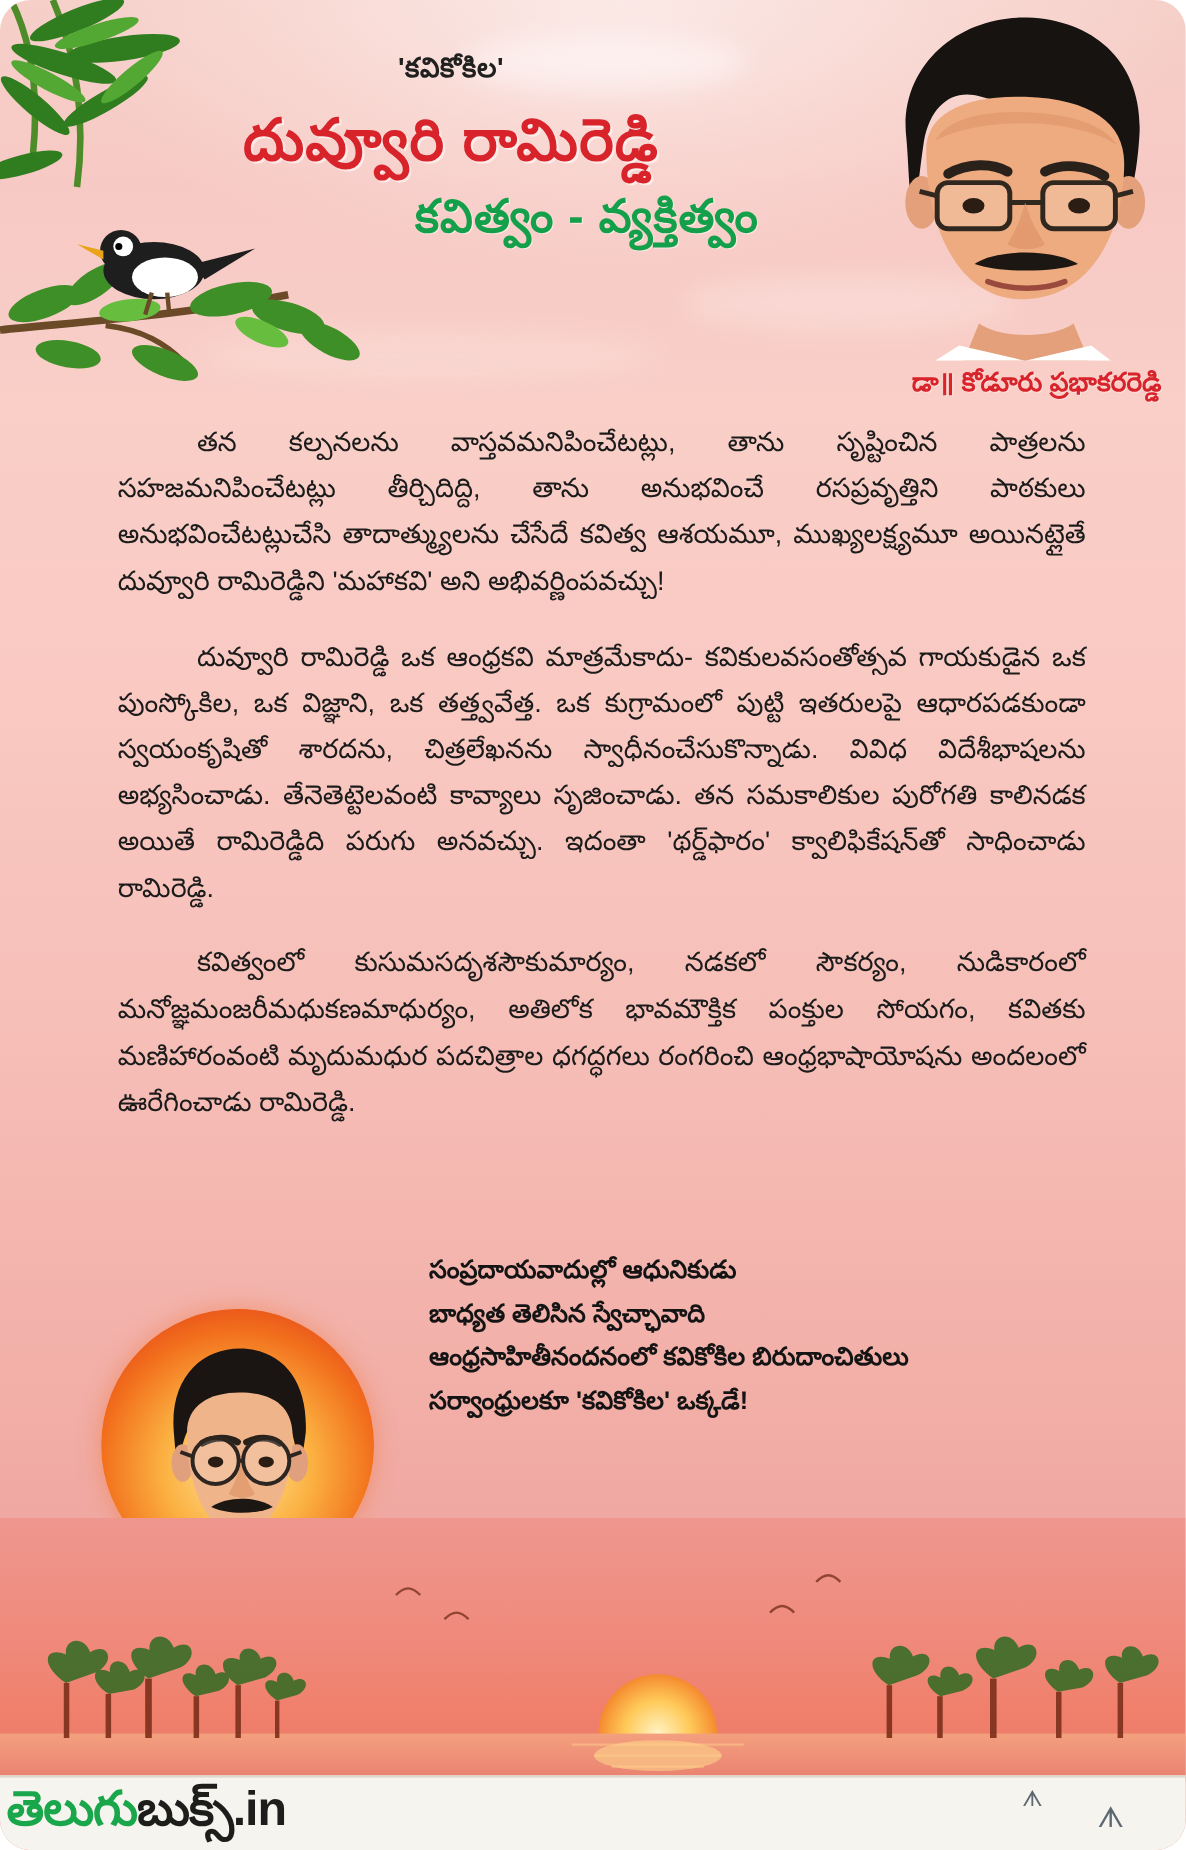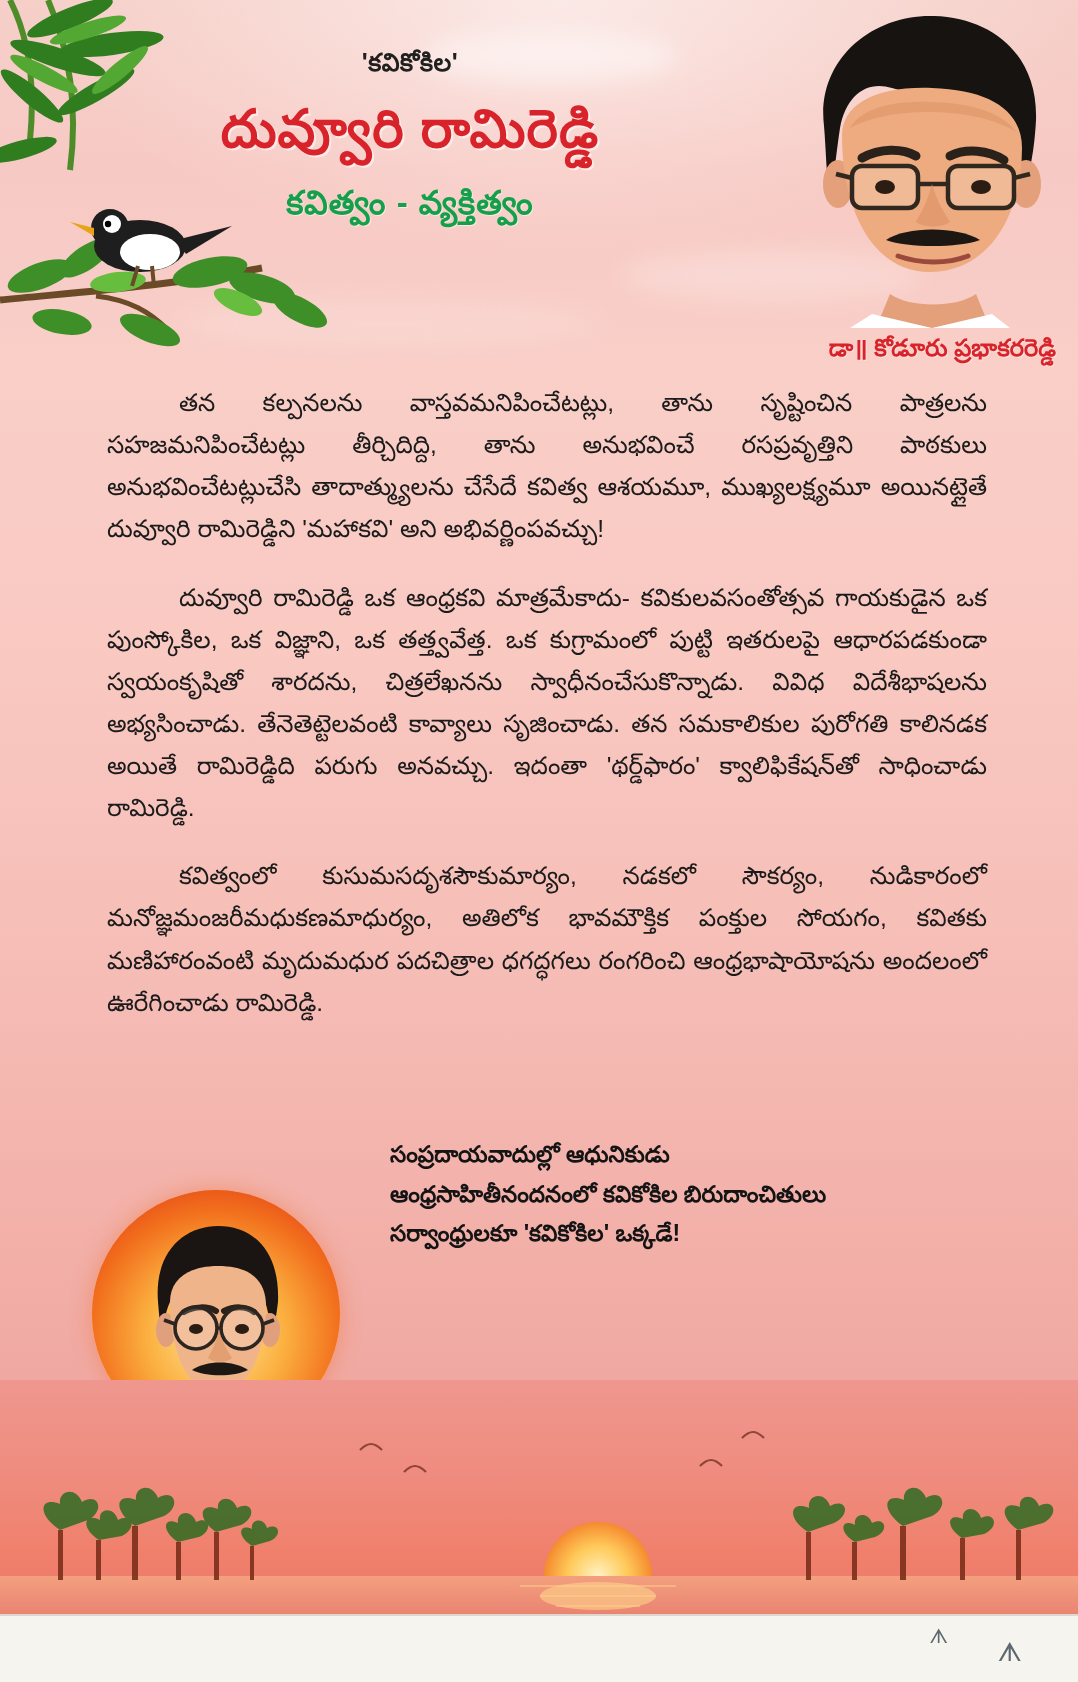--- a/index.html
+++ b/index.html
@@ -19,20 +19,21 @@
         #f6cfc9 0%,
         #f7c9c4 10%,
         #f9cfc8 22%,
         #f9c9c2 38%,
         #f6bfb8 55%,
         #f3b3ac 70%,
         #f0a9a2 82%,
         #ef9f98 90%,
         #ee958e 96%,
         #ec8b84 100%);
+    border-radius: 28px;
   }
 
   
   .sky-glow {
     position: absolute;
     left: 0; top: 0;
     width: 1078px; height: 420px;
     background: radial-gradient(ellipse 700px 340px at 52% 0%, rgba(255,255,255,0.55) 0%, rgba(255,245,240,0.25) 45%, rgba(255,255,255,0) 75%);
     pointer-events: none;
   }
@@ -71,26 +72,27 @@
     margin-top: 16px;
     font-family: "Liberation Sans", sans-serif;
     font-size: 53px;
     font-weight: bold;
     color: #d8232a;
     letter-spacing: 1px;
     line-height: 1.15;
     text-shadow: 2px 2px 0 rgba(255,255,255,0.55);
   }
   .subtitle {
-    margin-top: 24px;
-    font-size: 33px;
+    margin-top: 14px;
+    font-size: 42px;
     font-weight: bold;
     color: #14a04a;
     letter-spacing: 1px;
     text-shadow: 1px 1px 0 rgba(255,255,255,0.5);
+    text-align: right;
   }
 
   
   .portrait-top {
     position: absolute;
     right: 18px;
     top: 8px;
     width: 280px;
     height: 320px;
   }
@@ -338,20 +340,21 @@
 
       <path d="M110,192 C124,198 136,198 148,192" stroke="#9a4a3c" stroke-width="4" fill="none" stroke-linecap="round"></path>
 
       <path d="M106,214 C118,224 140,224 150,214 L160,240 L96,240 Z" fill="#e0a07e"></path>
       <path d="M84,228 L128,248 L172,228 L196,248 L60,248 Z" fill="#fdfdfd"></path>
     </svg>
   </div>
 
   <div class="poem-block">
     <div class="poem-line">సంప్రదాయవాదుల్లో ఆధునికుడు</div>
+    <div class="poem-line">బాధ్యత తెలిసిన స్వేచ్ఛావాది</div>
     <div class="poem-line">ఆంధ్రసాహితీనందనంలో కవికోకిల బిరుదాంచితులు</div>
     <div class="poem-line">సర్వాంధ్రులకూ 'కవికోకిల' ఒక్కడే!</div>
   </div>
 
   <div class="sunset">
     <svg width="1078" height="240" viewBox="0 0 1078 240" preserveAspectRatio="none">
       <defs>
         <linearGradient id="skyg" x1="0" y1="0" x2="0" y2="1">
           <stop offset="0%" stop-color="#ef978f"></stop>
           <stop offset="45%" stop-color="#ef8a7c"></stop>
@@ -418,16 +421,19 @@
       <g stroke="#7a3322" stroke-width="2.2" fill="none" opacity=".8">
         <path d="M360,70 C368,62 374,62 382,70"></path>
         <path d="M404,92 C412,84 418,84 426,92"></path>
         <path d="M742,58 C750,50 756,50 764,58"></path>
         <path d="M700,86 C708,78 714,78 722,86"></path>
       </g>
     </svg>
   </div>
 
   <div class="footer-bar"></div>
+  <div class="watermark">
+    <span class="green">తెలుగు</span><span>బుక్స్</span><span>.in</span>
+  </div>
   <div class="seagull" style="right:130px; bottom:34px;">ᗑ</div>
   <div class="seagull" style="right:56px; bottom:14px; font-size:26px;">ᗑ</div>
 
 </div>
 
 </body></html>

